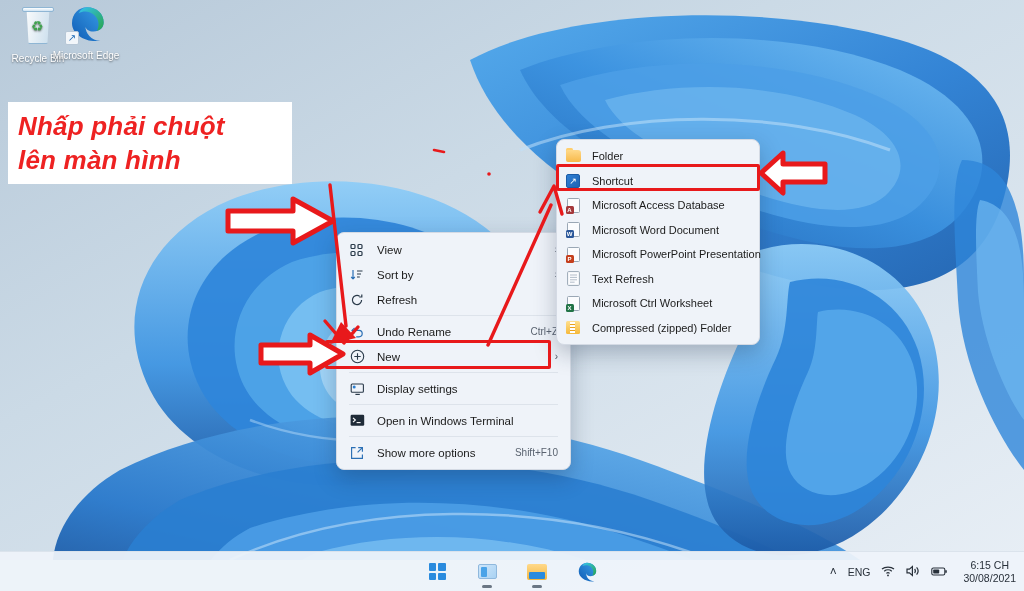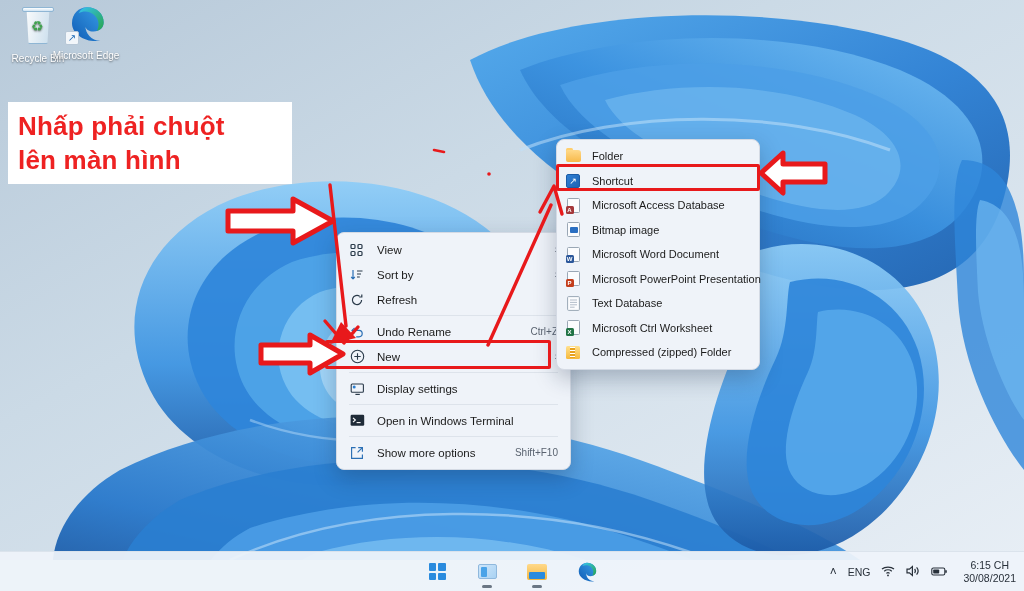--- a/index.html
+++ b/index.html
@@ -183,20 +183,21 @@
     position: absolute;
     left: 8px; top: 102px;
     width: 284px; height: 82px;
     background: #fff;
     display: flex; flex-direction: column; justify-content: center;
     padding: 0 10px;
   }
   #caption span {
     display: block;
     color: #ee2222;
+    font-style: italic;
     font-weight: bold;
     font-size: 26px;
     line-height: 34px;
     letter-spacing: .2px;
   }
 
   
   #taskbar {
     position: absolute;
     left: 0; bottom: 0;
@@ -455,26 +456,20 @@
     <div class="mi">
       <span class="ic">
         <span class="dic">
             <span class="pg"></span>
             <span class="tab" style="background:#a4373a;">A</span>
           </span>
       </span>
       <span class="tx">Microsoft Access Database</span>
     </div>
 
-    <div class="mi">
-      <span class="ic">
-        <span class="bmp-ic"></span>
-      </span>
-      <span class="tx">Bitmap image</span>
-    </div>
 
     <div class="mi">
       <span class="ic">
         <span class="dic">
             <span class="pg"></span>
             <span class="tab" style="background:#2b579a;">W</span>
           </span>
       </span>
       <span class="tx">Microsoft Word Document</span>
     </div>
@@ -489,21 +484,21 @@
       <span class="tx">Microsoft PowerPoint Presentation</span>
     </div>
 
     <div class="mi">
       <span class="ic">
         <svg width="13" height="15" viewBox="0 0 13 15">
           <rect x="0.6" y="0.6" width="11.8" height="13.8" rx="1" fill="#fbfcfe" stroke="#9aa7b5" stroke-width="1"></rect>
           <path d="M3 4 H10 M3 6.4 H10 M3 8.8 H10 M3 11.2 H7.6" stroke="#aab6c3" stroke-width="0.9"></path>
         </svg>
       </span>
-      <span class="tx">Text Database</span>
+      <span class="tx">Text Refresh</span>
     </div>
 
     <div class="mi">
       <span class="ic">
         <span class="dic">
             <span class="pg"></span>
             <span class="tab" style="background:#217346;">X</span>
           </span>
       </span>
       <span class="tx">Microsoft Ctrl Worksheet</span>

